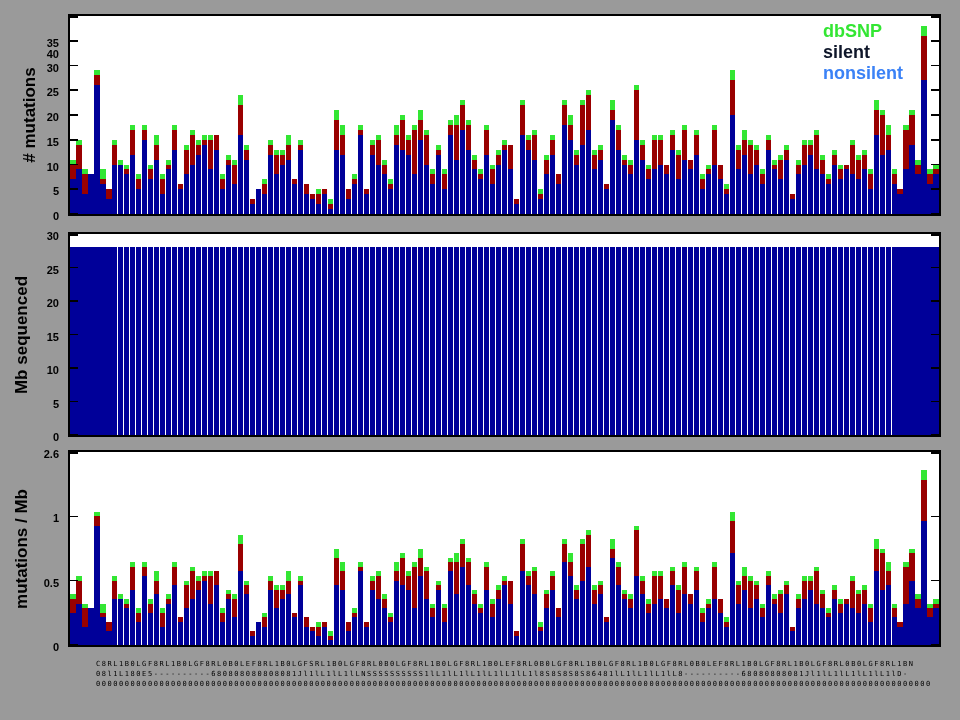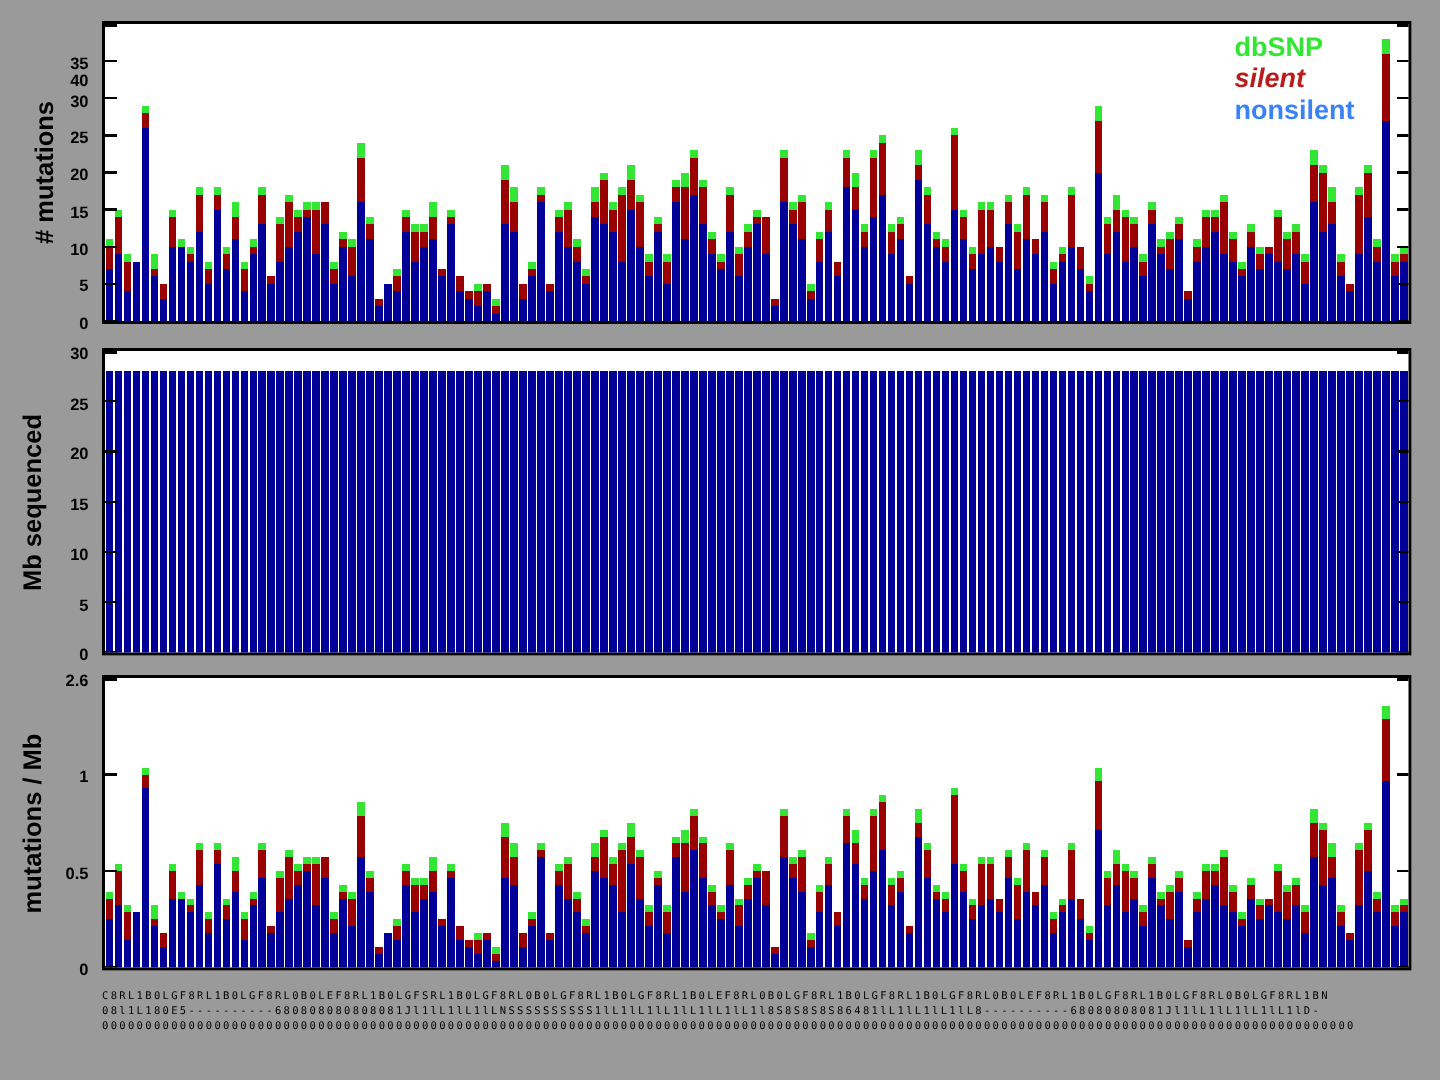--- a/index.html
+++ b/index.html
@@ -10,21 +10,21 @@
         border:2px solid #000;box-sizing:border-box;}
   .plot svg{display:block;}
   .ylabel{position:absolute;top:50%;white-space:nowrap;font-weight:bold;font-size:17px;color:#000;
           transform:translate(-50%,-50%) rotate(-90deg);}
   .yticks{position:absolute;left:0;top:2px;bottom:2px;width:64px;}
   .ytick{position:absolute;right:5px;transform:translateY(-50%);font-size:11px;font-weight:bold;color:#000;}
   .legend{position:absolute;right:36px;top:5px;font-weight:bold;font-size:18px;line-height:21px;text-align:left;}
   .legend-item{white-space:nowrap;}
   .xlabels{position:absolute;left:68px;width:873px;top:659px;height:52px;overflow:hidden;}
   .xrow{white-space:nowrap;overflow:hidden;height:10px;line-height:10px;
-        font-family:"DejaVu Sans Mono", monospace;font-size:7px;letter-spacing:1.55px;color:#000;}
+        font-family:"DejaVu Sans Mono", monospace;font-size:7px;letter-spacing:1.55px;color:#000;margin-left:28px;}
 </style>
 </head>
 <body>
 
 <div class="fig">
 
   <div class="panel" style="top:14px;height:202px;">
     <div class="ylabel" style="left:30px;"># mutations</div>
     <div class="yticks">
         <span class="ytick" style="top: 200px;">0</span>
@@ -463,21 +463,21 @@
           <line x1="861" y1="74.25" x2="869" y2="74.25" stroke="#000" stroke-width="1.6" shape-rendering="crispEdges"></line>
           <line x1="0" y1="49.5" x2="8" y2="49.5" stroke="#000" stroke-width="1.6" shape-rendering="crispEdges"></line>
           <line x1="861" y1="49.5" x2="869" y2="49.5" stroke="#000" stroke-width="1.6" shape-rendering="crispEdges"></line>
           <line x1="0" y1="24.75" x2="8" y2="24.75" stroke="#000" stroke-width="1.6" shape-rendering="crispEdges"></line>
           <line x1="861" y1="24.75" x2="869" y2="24.75" stroke="#000" stroke-width="1.6" shape-rendering="crispEdges"></line>
           <line x1="0" y1="1" x2="8" y2="1" stroke="#000" stroke-width="1.6" shape-rendering="crispEdges"></line>
           <line x1="861" y1="1" x2="869" y2="1" stroke="#000" stroke-width="1.6" shape-rendering="crispEdges"></line>
         </svg>
       <div class="legend">
         <div class="legend-item" style="color: rgb(51, 230, 51);">dbSNP</div>
-        <div class="legend-item" style="color: #b91c1c; font-style: italic;">silent</div>
+        <div class="legend-item" style="color: #0f172a;">silent</div>
         <div class="legend-item" style="color: #3b82f6;">nonsilent</div>
       </div>
     </div>
   </div>
 
   <div class="panel" style="top:232px;height:205px;">
     <div class="ylabel" style="left:22px;">Mb sequenced</div>
     <div class="yticks">
         <span class="ytick" style="top: 203px;">0</span>
         <span class="ytick" style="top: 169.5px;">5</span>

